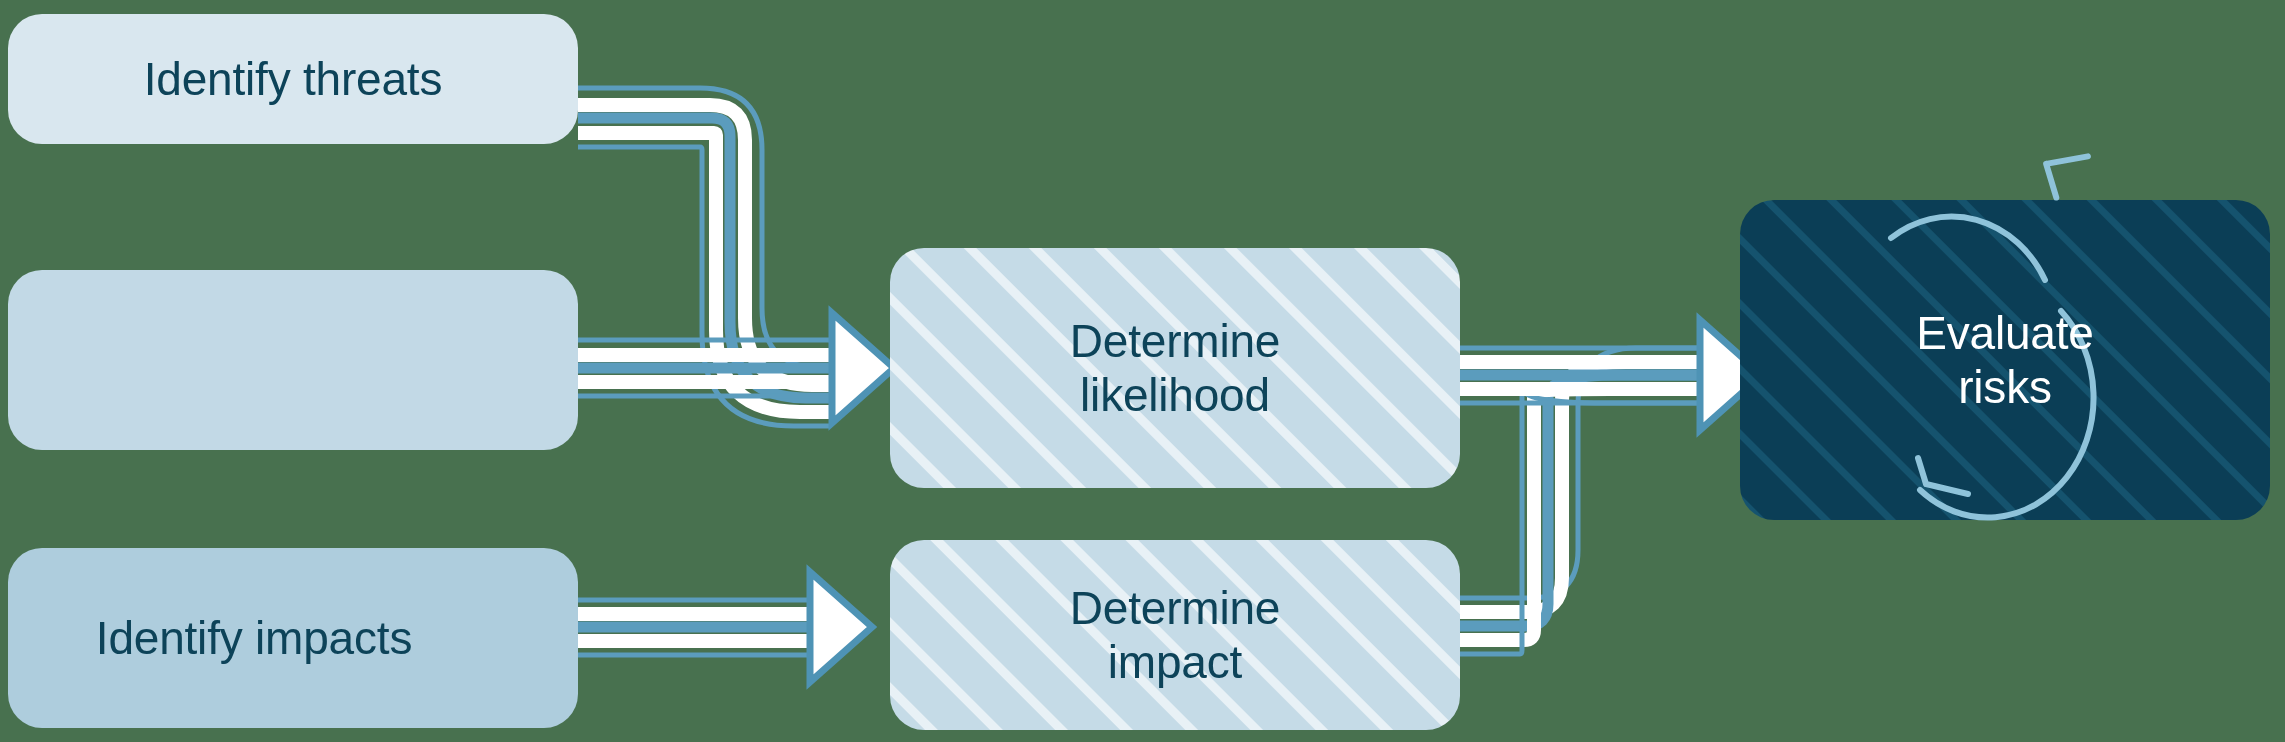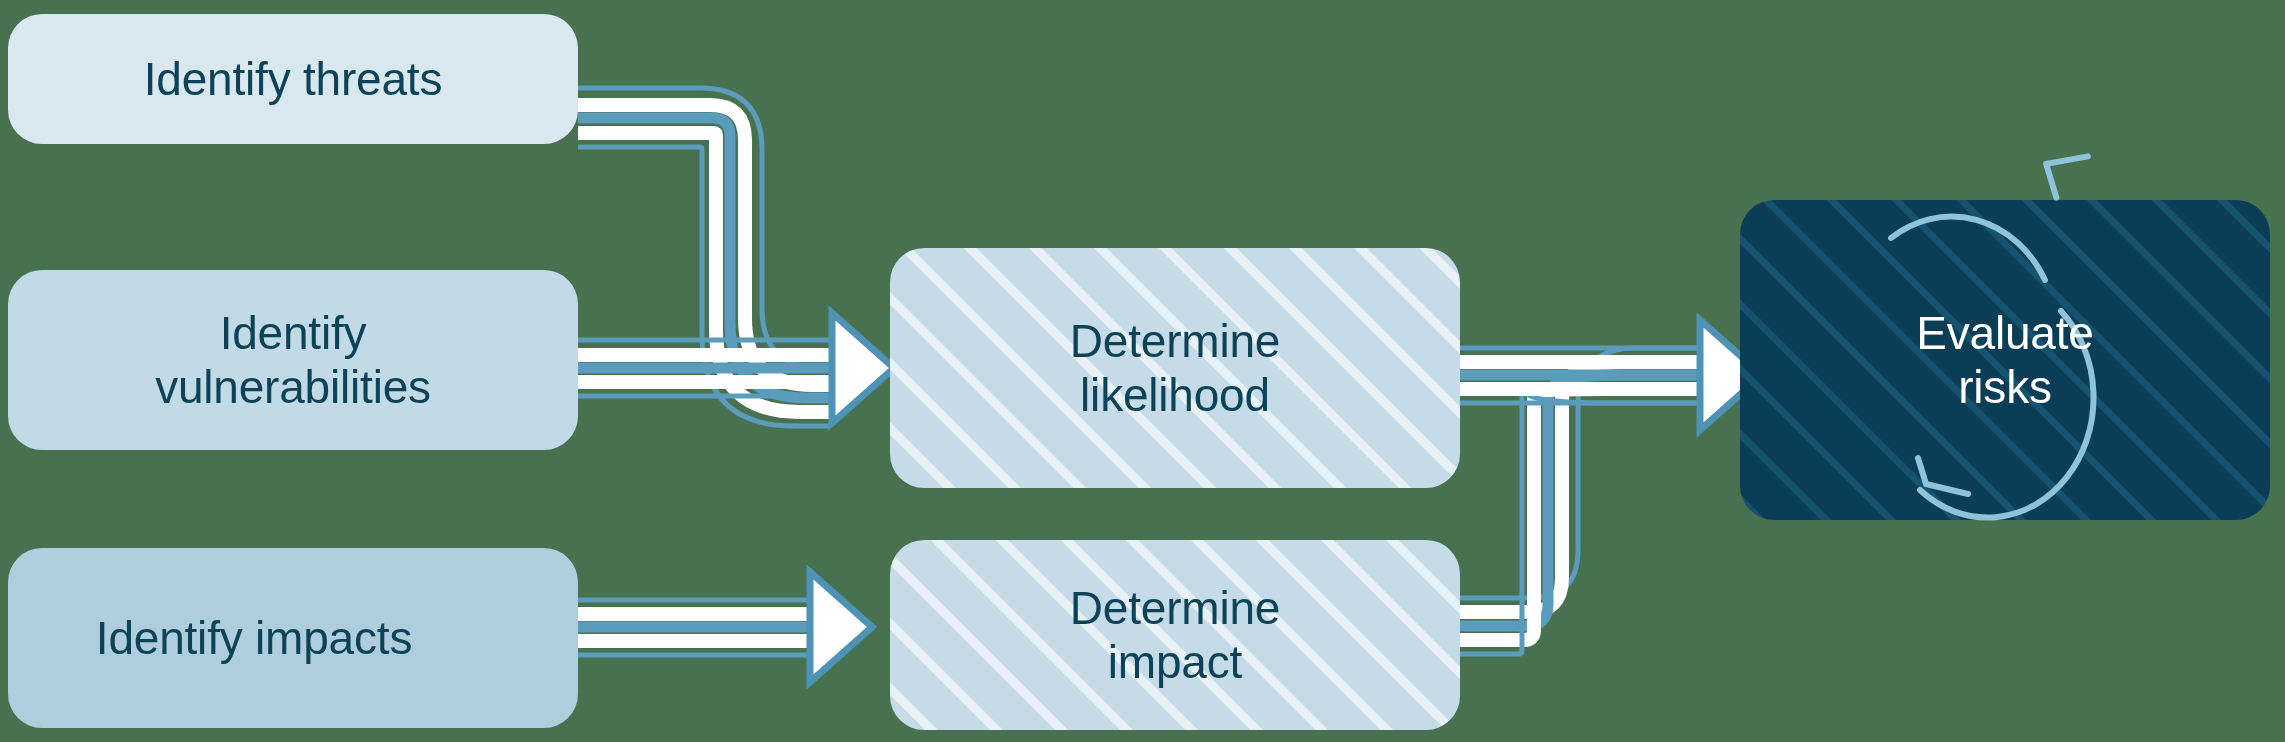--- a/index.html
+++ b/index.html
@@ -124,24 +124,20 @@
     <path d="M1891,238 L1933,232 M1891,238 L1900,272" transform="translate(148,-8) rotate(-2)"></path>
     <path d="M2061,311 A106,120 0 0 1 1920,490"></path>
     <path d="M1930,478 L1972,488 M1930,478 L1922,452" transform="translate(-4,6)"></path>
   </g>
 </svg>
 
 <div class="node-label" style="left:8px;top:14px;width:570px;height:130px;color:#0d4359;font-size:46px;">
   <span>Identify threats</span>
 </div>
 
-<div class="node-label" style="left:8px;top:270px;width:570px;height:180px;color:#0d4359;font-size:46px;white-space:pre-line;">
-  <span style="white-space:pre-line;">Identify
-vulnerabilities</span>
-</div>
 
 <div class="node-label" style="left:8px;top:548px;width:492px;height:180px;color:#0d4359;font-size:46px;">
   <span>Identify impacts</span>
 </div>
 
 <div class="node-label" style="left:890px;top:248px;width:570px;height:240px;color:#0d4359;font-size:46px;">
   <span style="white-space:pre-line;">Determine
 likelihood</span>
 </div>
 

